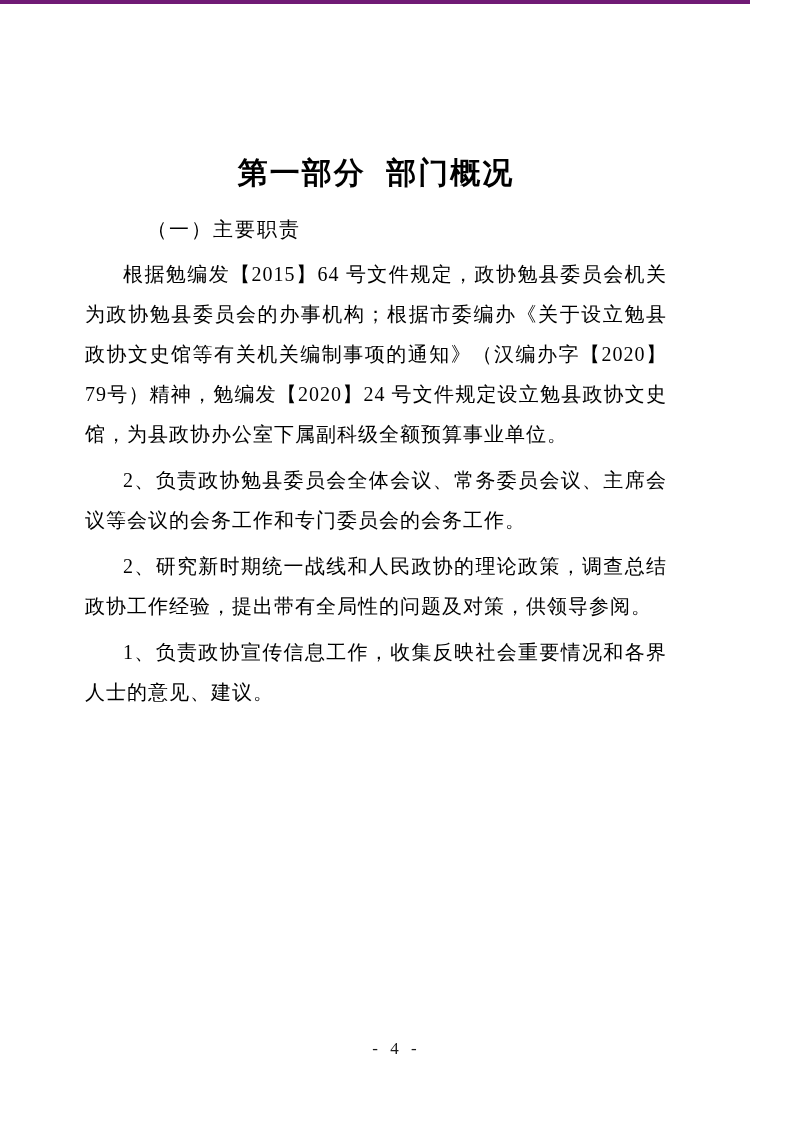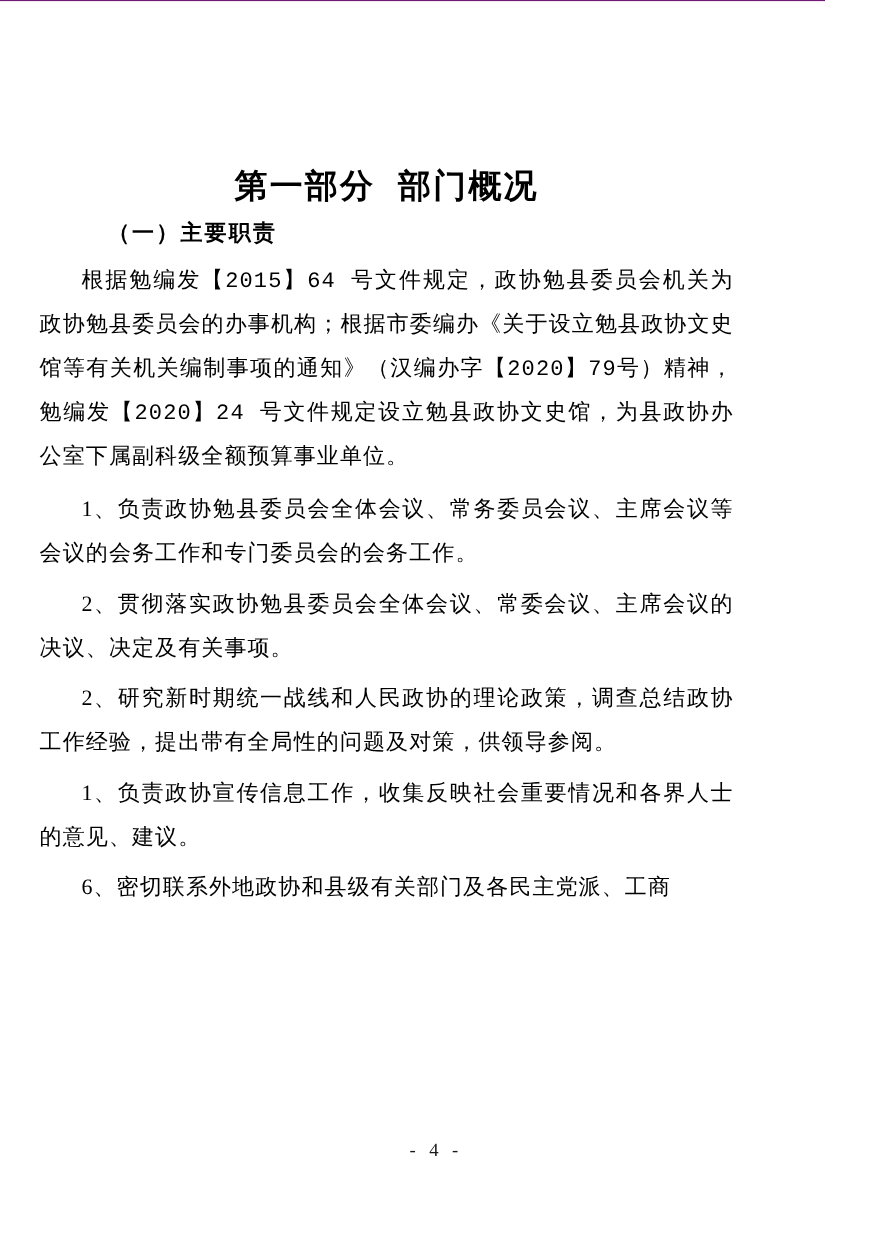--- a/index.html
+++ b/index.html
@@ -6,22 +6,22 @@
     margin: 0;
     padding: 0;
     background: #ffffff;
   }
   .page {
     position: relative;
     width: 750px;
     height: 1122px;
     box-sizing: border-box;
     background: #ffffff;
-    border-top: 1px solid #701a75;
-    padding: 150px 83px 0 36px;
+    border-top: 4px solid #701a75;
+    padding: 150px 83px 0 85px;
     overflow: hidden;
     color: #000000;
     font-family: "Liberation Serif", "DejaVu Serif", serif;
   }
   .doc-title {
     margin: 0;
     text-align: center;
     font-family: "Liberation Sans", "DejaVu Sans", sans-serif;
     font-weight: bold;
     font-size: 30px;
@@ -32,39 +32,38 @@
   .section-heading {
     margin: 46px 0 0 0;
     font-family: "Liberation Sans", "DejaVu Sans", sans-serif;
     font-weight: bold;
     font-size: 21px;
     line-height: 26px;
     text-indent: 62px;
     letter-spacing: 1px;
   }
   .subsection-heading {
-    margin: 10px 0 0 0;
+    margin: 24px 0 0 0;
     font-family: "Liberation Serif", "DejaVu Serif", serif;
-    font-weight: bold;
+    font-weight: normal;
     font-size: 20px;
     line-height: 27px;
     text-indent: 62px;
     letter-spacing: 2px;
   }
   .body-text p {
     margin: 0 0 6px 0;
     font-size: 20px;
     line-height: 40px;
     letter-spacing: 1px;
     text-align: justify;
     text-indent: 38px;
   }
   .body-text p.first {
     margin-top: 11px;
-    font-family: Liberation Mono, monospace;
   }
   .page-footer {
     position: absolute;
     top: 1033px;
     left: 0;
     width: 793px;
     text-align: center;
     font-size: 17px;
     line-height: 24px;
     letter-spacing: 4px;
@@ -75,21 +74,19 @@
 <body>
 
 <div class="page">
   <h1 class="doc-title">第一部分  部门概况</h1>
 
 
   <h3 class="subsection-heading">（一）主要职责</h3>
 
   <div class="body-text">
     <p class="first">根据勉编发【2015】64 号文件规定，政协勉县委员会机关为政协勉县委员会的办事机构；根据市委编办《关于设立勉县政协文史馆等有关机关编制事项的通知》（汉编办字【2020】79号）精神，勉编发【2020】24 号文件规定设立勉县政协文史馆，为县政协办公室下属副科级全额预算事业单位。</p>
-    <p>1、负责政协勉县委员会全体会议、常务委员会议、主席会议等会议的会务工作和专门委员会的会务工作。</p>
-    <p>2、贯彻落实政协勉县委员会全体会议、常委会议、主席会议的决议、决定及有关事项。</p>
+    <p>2、负责政协勉县委员会全体会议、常务委员会议、主席会议等会议的会务工作和专门委员会的会务工作。</p>
     <p>2、研究新时期统一战线和人民政协的理论政策，调查总结政协工作经验，提出带有全局性的问题及对策，供领导参阅。</p>
     <p>1、负责政协宣传信息工作，收集反映社会重要情况和各界人士的意见、建议。</p>
-    <p>6、密切联系外地政协和县级有关部门及各民主党派、工商</p>
   </div>
 
   <div class="page-footer">- 4 -</div>
 </div>
 
 </body></html>

